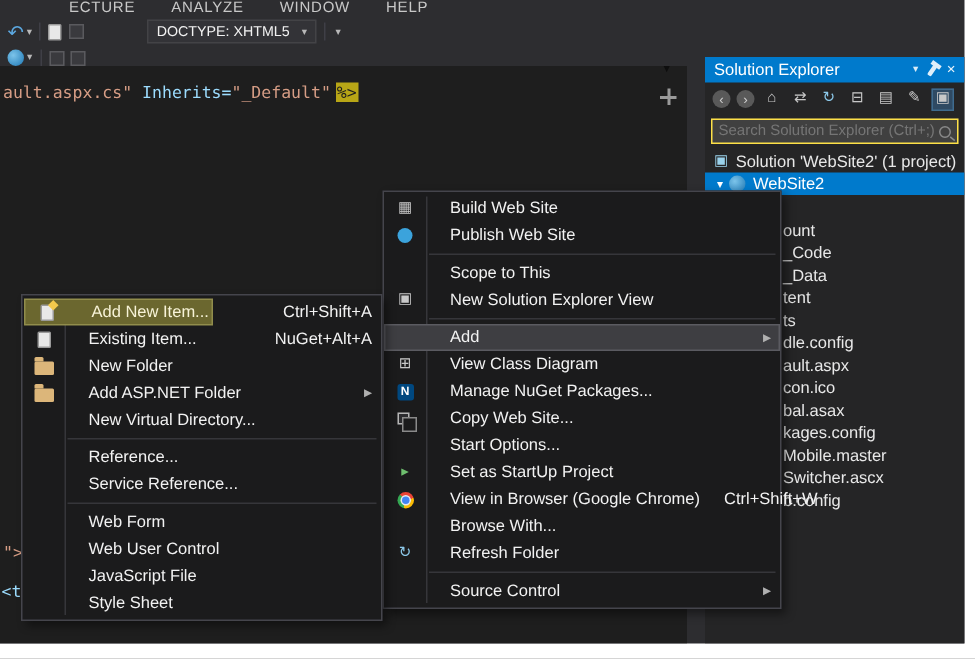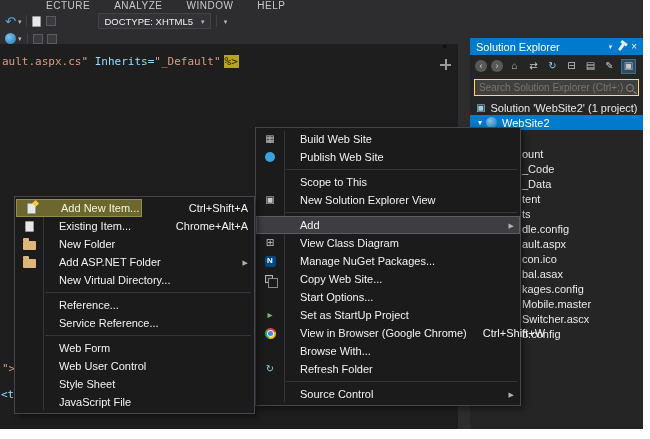--- a/index.html
+++ b/index.html
@@ -291,21 +291,21 @@
             </span>
           <span class="mlabel">Add New Item...</span>
         </span>
         <span class="msc">Ctrl+Shift+A</span>
       </div>
       <div class="mrow">
         <span class="mic">
             <span class="ic-doc"></span>
           </span>
         <span class="mlabel">Existing Item...</span>
-        <span class="msc">Chrome+Alt+A</span>
+        <span class="msc">NuGet+Alt+A</span>
       </div>
       <div class="mrow">
         <span class="mic">
             <span class="ic-folder"></span>
           </span>
         <span class="mlabel">New Folder</span>
       </div>
       <div class="mrow">
         <span class="mic">
             <span class="ic-folder"></span>
@@ -330,22 +330,22 @@
       <div class="mrow">
         <span class="mic"></span>
         <span class="mlabel">Web Form</span>
       </div>
       <div class="mrow">
         <span class="mic"></span>
         <span class="mlabel">Web User Control</span>
       </div>
       <div class="mrow">
         <span class="mic"></span>
+        <span class="mlabel">JavaScript File</span>
+      </div>
+      <div class="mrow">
+        <span class="mic"></span>
         <span class="mlabel">Style Sheet</span>
-      </div>
-      <div class="mrow">
-        <span class="mic"></span>
-        <span class="mlabel">JavaScript File</span>
       </div>
     </div>
 
   </div>
 </div>
 
 </body></html>

